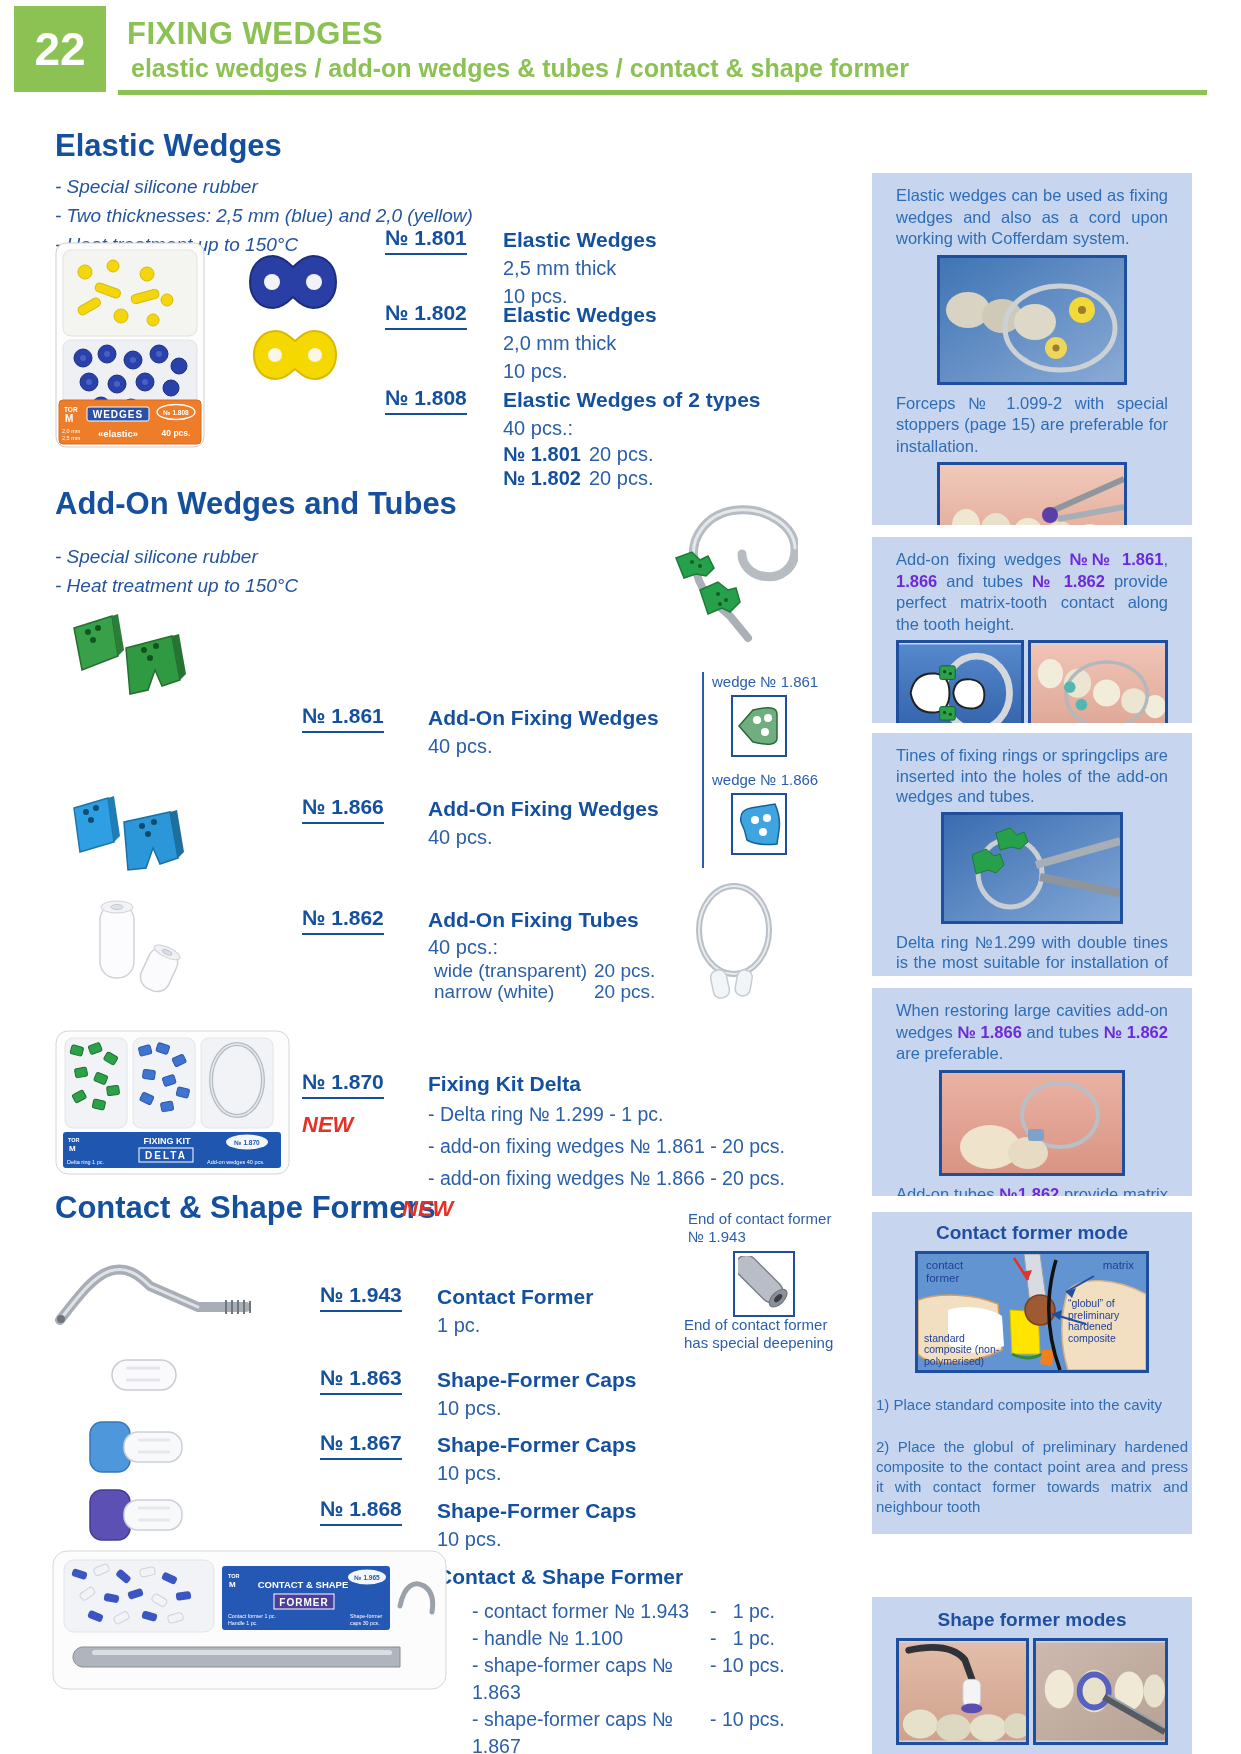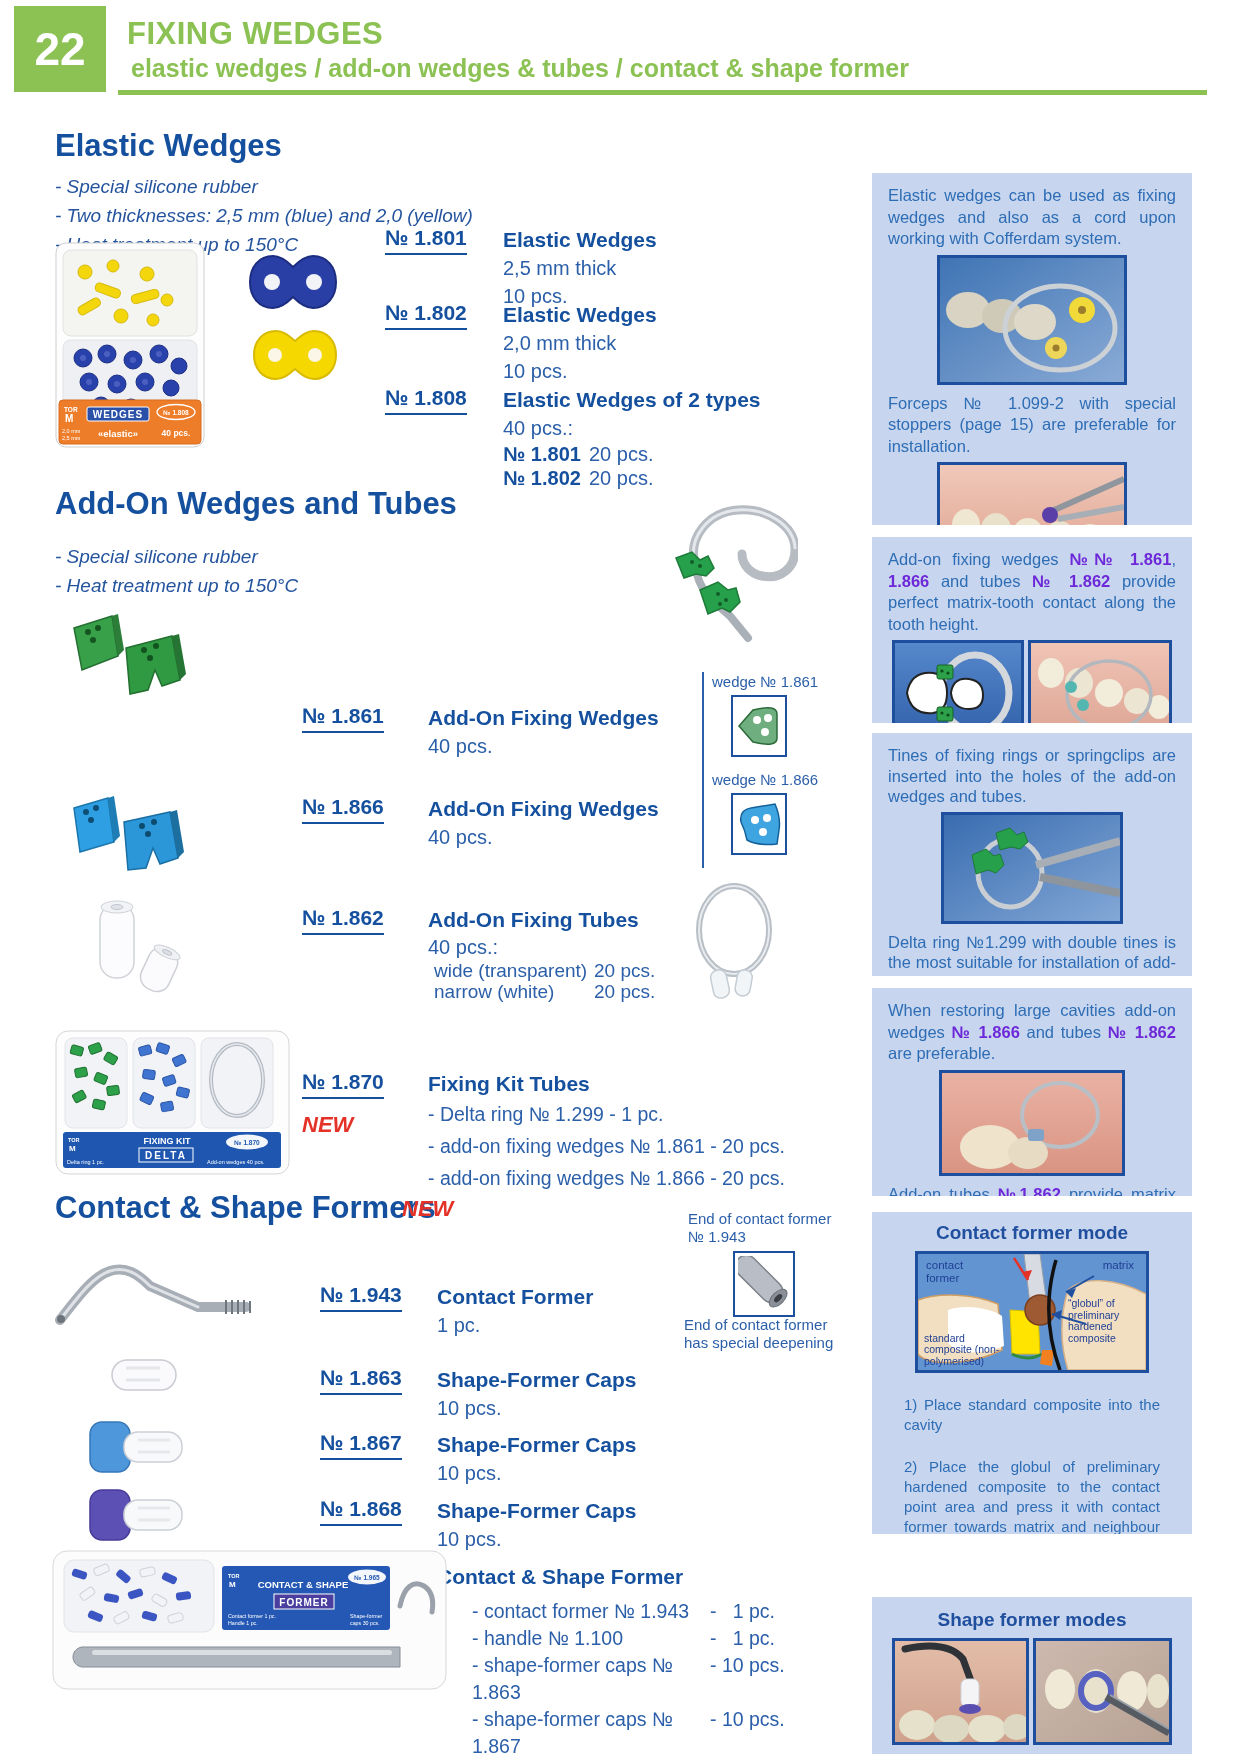--- a/index.html
+++ b/index.html
@@ -31,21 +31,21 @@
   .pair .lab{width:160px;}
   .sub8{display:flex;font-size:20px;line-height:24px;color:var(--tb);}
   .sub8 b{width:86px;color:var(--hb);}
   .badge{color:var(--red);font-weight:bold;font-style:italic;font-size:22px;}
   .klabel{font-size:15px;color:var(--tb);line-height:19px;}
   .wframe{border:2px solid var(--frame);background:#fff;display:flex;align-items:center;justify-content:center;}
   .vline{width:2px;background:var(--tb);}
   .inset-cap{font-size:15px;color:var(--tb);line-height:18px;}
   
   .sb{position:absolute;left:872px;width:320px;background:var(--sbg);box-sizing:border-box;
-      padding:12px 16px;color:var(--stx);overflow:hidden;}
+      padding:12px 24px;color:var(--stx);overflow:hidden;}
   .sb p{margin:0 0 5px;font-size:16.5px;line-height:21.5px;text-align:justify;}
   .sb p b{color:#6d28d9;}
   .sb .photo{display:block;margin:4px auto 8px;border:3px solid var(--frame);box-sizing:content-box;}
   .sb .phrow{display:flex;justify-content:center;gap:4px;margin-top:4px;}
   .sb .phrow .photo{margin:0;}
   .sb .btitle{text-align:center;font-weight:bold;font-size:19px;color:#1f4f9e;margin:0 0 7px;}
   .steps p{margin:22px 0;font-size:15px;line-height:20px;}
   .diagram{position:relative;width:228px;height:116px;margin:0 auto 6px;border:3px solid var(--frame);
            background:#6394d2;overflow:hidden;}
   .dlab{position:absolute;font-size:11.5px;line-height:12.5px;color:#1f3f94;}
@@ -317,21 +317,21 @@
     <text x="111" y="129" text-anchor="middle" font-size="10" font-weight="bold" fill="#fff" letter-spacing="2">DELTA</text>
     <ellipse cx="192" cy="112" rx="21" ry="7.5" fill="#fff" opacity="0.95"></ellipse>
     <text x="192" y="115" text-anchor="middle" font-size="6.5" font-weight="bold" fill="#1e56b0">№ 1.870</text>
     <text x="12" y="134" font-size="5.5" fill="#fff">Delta ring 1 pc.</text>
     <text x="152" y="134" font-size="5.5" fill="#fff">Add-on wedges 40 pcs.</text>
   </svg>
 
   <span class="abs num" style="left:302px;top:1070px">№ 1.870</span>
   <span class="abs badge" style="left:302px;top:1112px">NEW</span>
   <div class="abs" style="left:428px;top:1070px">
-    <div class="pname">Fixing Kit Tubes</div>
+    <div class="pname">Fixing Kit Delta</div>
     <div class="pdet" style="font-size:19.5px;line-height:32px">- Delta ring № 1.299  - 1 pc.</div>
     <div class="pdet" style="font-size:19.5px;line-height:32px">- add-on fixing wedges № 1.861 - 20 pcs.</div>
     <div class="pdet" style="font-size:19.5px;line-height:32px">- add-on fixing wedges № 1.866 - 20 pcs.</div>
   </div>
 
   <div class="abs h2" style="left:55px;top:1190px">Contact &amp; Shape Formers</div>
   <span class="abs badge" style="left:402px;top:1196px">NEW</span>
 
   <svg class="abs" style="left:50px;top:1252px" width="220" height="85" viewBox="0 0 220 85">
     <path d="M10,68 C30,42 44,24 60,19 C76,14 88,22 100,34 L148,55 L196,55" fill="none" stroke="#a8aeb6" stroke-width="10" stroke-linecap="round"></path>
@@ -575,21 +575,21 @@
       </defs>
       <rect width="180" height="100" fill="url(#g6)"></rect>
       <ellipse cx="118" cy="42" rx="38" ry="32" fill="none" stroke="#b9bfc6" stroke-width="4"></ellipse>
       <ellipse cx="48" cy="74" rx="30" ry="22" fill="#efe3cc"></ellipse>
       <ellipse cx="86" cy="80" rx="20" ry="16" fill="#e7dbc4"></ellipse>
       <rect x="86" y="56" width="16" height="12" rx="3" fill="#7fa3c8"></rect>
     </svg>
     <p><span>Add-on tubes </span><b>№1.862</b><span> provide matrix fixation far from contact point.</span></p>
   </div>
 
-  <div class="sb" style="top:1212px;height:322px;padding:10px 32px">
+  <div class="sb" style="top:1212px;height:322px;padding:10px 4px">
     <div class="btitle">Contact former mode</div>
     <div class="diagram">
       <svg width="228" height="116" viewBox="0 0 228 116" style="position:absolute;left:0;top:0">
         <rect width="228" height="116" fill="#6394d2"></rect>
         <path d="M0,46 C22,38 56,40 80,50 L84,96 C52,112 10,112 0,100 Z" fill="#f2dfc2" stroke="#cf9d62" stroke-width="1.5"></path>
         <path d="M30,56 C48,50 72,54 84,62 L86,92 C60,102 36,100 30,88 Z" fill="#ffffff"></path>
         <path d="M92,56 L120,58 L122,100 L94,100 Z" fill="#ffe400" stroke="#d8c000"></path>
         <path d="M94,100 Q110,108 124,100" fill="none" stroke="#2d8a3e" stroke-width="3"></path>
         <polygon points="124,96 136,96 134,112 122,110" fill="#f08020"></polygon>
         <polygon points="106,0 122,0 128,44 112,50" fill="#d8dce2" stroke="#9aa0a8"></polygon>

